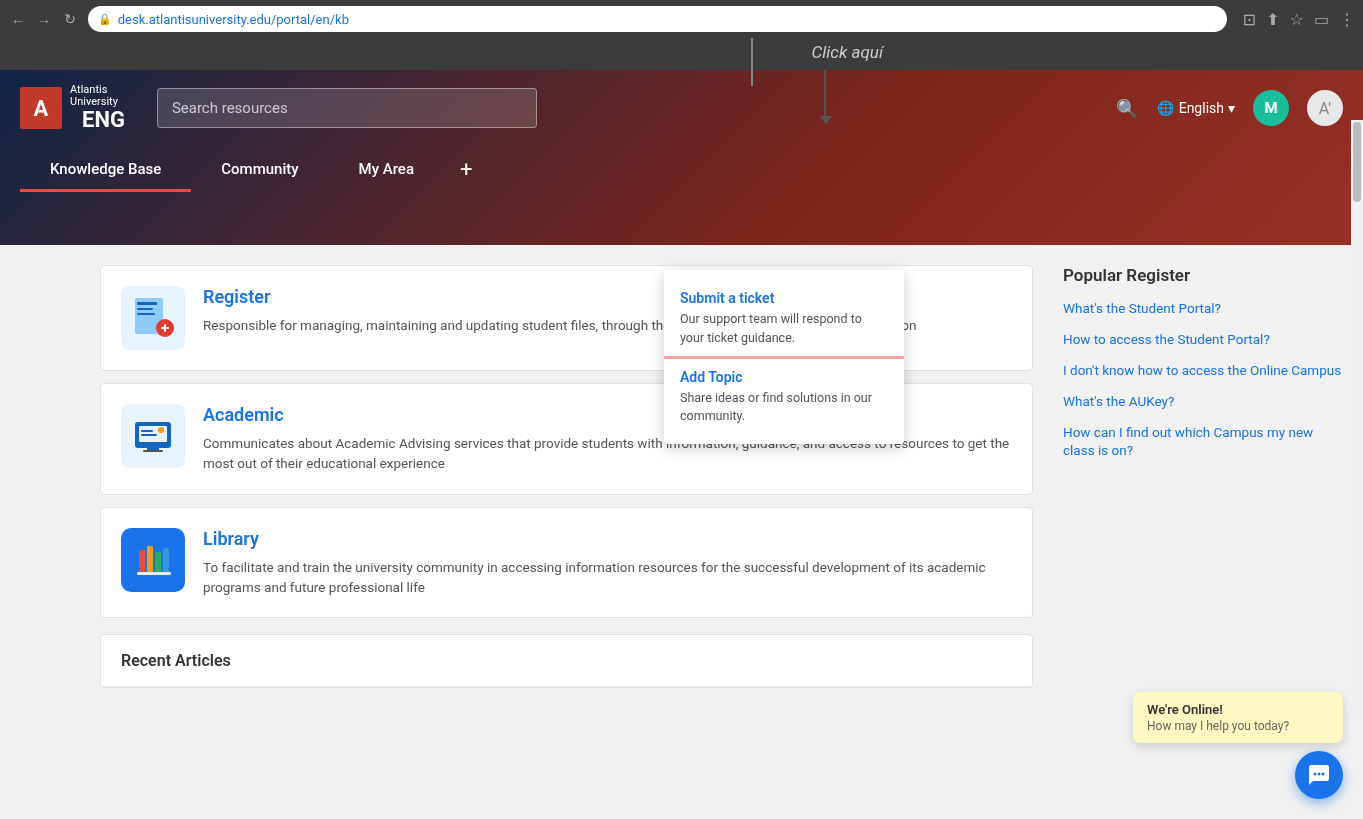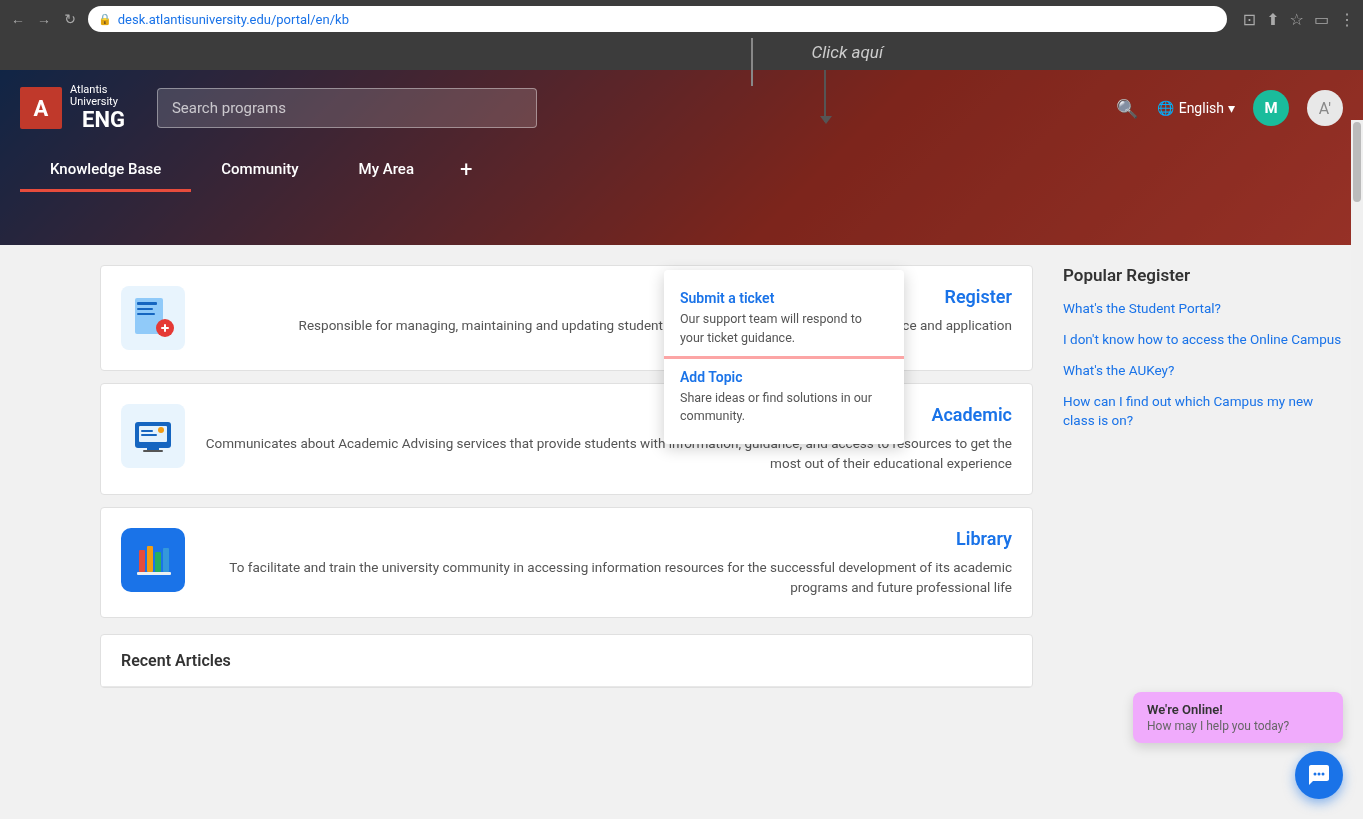--- a/index.html
+++ b/index.html
@@ -226,21 +226,21 @@
     .article-icon {
       width: 64px; height: 64px;
       flex-shrink: 0;
       border-radius: 8px;
       display: flex; align-items: center; justify-content: center;
       font-size: 30px;
     }
     .article-icon.register { background: #e8f4fd; }
     .article-icon.academic { background: #e8f4fd; }
     .article-icon.library { background: #1a73e8; }
-    .article-body { flex: 1; text-align: right; }
+    .article-body { flex: 1; }
     .article-title {
       color: #1a73e8;
       font-size: 18px;
       font-weight: 600;
       margin-bottom: 8px;
       cursor: pointer;
     }
     .article-desc {
       color: #555;
       font-size: 13.5px;
@@ -284,21 +284,21 @@
     }
 
     
     .chat-widget {
       position: fixed;
       bottom: 20px;
       right: 20px;
       z-index: 200;
     }
     .chat-bubble {
-      background: #f0abfc;
+      background: #fef9c3;
       border-radius: 8px;
       box-shadow: 0 4px 12px rgba(0,0,0,0.15);
       padding: 10px 14px;
       margin-bottom: 8px;
       width: 210px;
     }
     .chat-bubble-title { font-size: 13px; font-weight: 600; color: #333; margin-bottom: 2px; }
     .chat-bubble-sub { font-size: 12px; color: #666; }
     .chat-btn {
       background: #1a73e8;
@@ -367,21 +367,21 @@
     <div class="logo-area">
       <div class="logo-icon">A</div>
       <div class="logo-text-block">
         <span class="uni-name">Atlantis<br>University</span>
         <span class="eng">ENG</span>
       </div>
     </div>
 
     <div class="search-bar-wrapper">
       <div class="search-bar">
-        <span>Search programs</span>
+        <span>Search resources</span>
       </div>
     </div>
 
     <div class="header-right">
       <span class="search-icon-btn">🔍</span>
       <div class="lang-selector">
         <span>🌐</span>
         <span>English</span>
         <span>▾</span>
       </div>
@@ -466,20 +466,21 @@
 
     <div class="recent-section">
       <div class="recent-header">Recent Articles</div>
     </div>
 
   </div>
 
   <div class="sidebar">
     <div class="popular-title">Popular Register</div>
     <a class="popular-link">What's the Student Portal?</a>
+    <a class="popular-link">How to access the Student Portal?</a>
     <a class="popular-link">I don't know how to access the Online Campus</a>
     <a class="popular-link">What's the AUKey?</a>
     <a class="popular-link">How can I find out which Campus my new class is on?</a>
   </div>
 </div>
 
 <div class="scrollbar-area">
   <div class="scrollbar-thumb"></div>
 </div>
 

